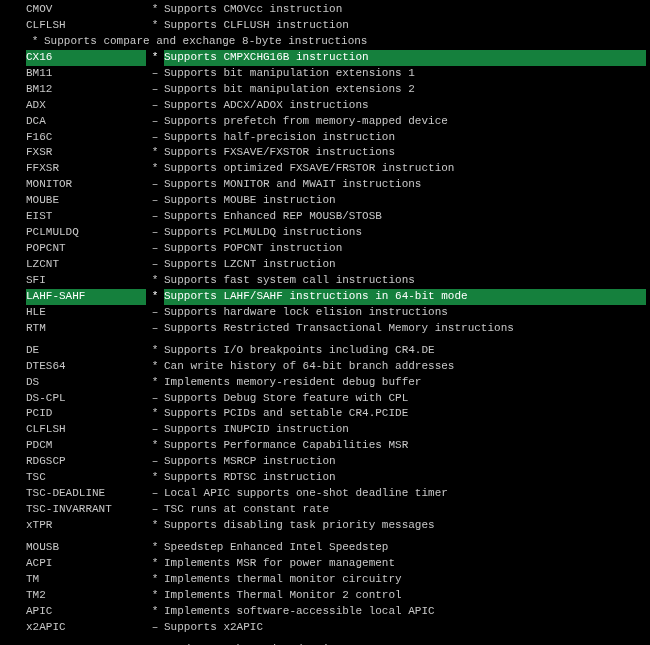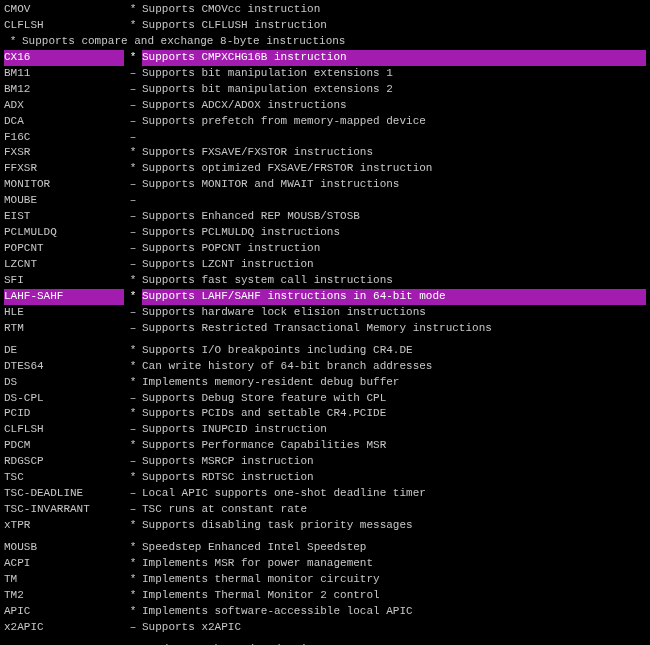--- a/index.html
+++ b/index.html
@@ -10,20 +10,21 @@
       font-size: 11px;
       line-height: 1.45;
       width: 650px;
       min-height: 645px;
       overflow: hidden;
       padding: 2px 4px;
     }
     .row {
       display: flex;
       align-items: flex-start;
+      margin-left: 22px;
     }
     .col-name {
       width: 120px;
       min-width: 120px;
       color: #c8c8c8;
     }
     .col-star {
       width: 18px;
       min-width: 18px;
       text-align: center;
@@ -31,21 +32,21 @@
     }
     .col-desc {
       flex: 1;
       color: #c8c8c8;
     }
     .row-highlighted {
       background-color: transparent;
     }
     .row-highlighted .col-name,
     .row-highlighted .col-desc {
-      background-color: #a21caf;
+      background-color: #15803d;
       color: #ffffff;
     }
     .row-highlighted .col-star {
       color: #ffffff;
     }
     .blank-row {
       height: 6px;
     }
   </style>
 </head>
@@ -88,39 +89,41 @@
         <span class="col-desc">Supports ADCX/ADOX instructions</span>
       </div>
       <div class="row">
         <span class="col-name">DCA</span>
         <span class="col-star">–</span>
         <span class="col-desc">Supports prefetch from memory-mapped device</span>
       </div>
       <div class="row">
         <span class="col-name">F16C</span>
         <span class="col-star">–</span>
+        <span class="col-desc">Supports half-precision instruction</span>
       </div>
       <div class="row">
         <span class="col-name">FXSR</span>
         <span class="col-star">*</span>
         <span class="col-desc">Supports FXSAVE/FXSTOR instructions</span>
       </div>
       <div class="row">
         <span class="col-name">FFXSR</span>
         <span class="col-star">*</span>
         <span class="col-desc">Supports optimized FXSAVE/FRSTOR instruction</span>
       </div>
       <div class="row">
         <span class="col-name">MONITOR</span>
         <span class="col-star">–</span>
         <span class="col-desc">Supports MONITOR and MWAIT instructions</span>
       </div>
       <div class="row">
         <span class="col-name">MOUBE</span>
         <span class="col-star">–</span>
+        <span class="col-desc">Supports MOUBE instruction</span>
       </div>
       <div class="row">
         <span class="col-name">EIST</span>
         <span class="col-star">–</span>
         <span class="col-desc">Supports Enhanced REP MOUSB/STOSB</span>
       </div>
       <div class="row">
         <span class="col-name">PCLMULDQ</span>
         <span class="col-star">–</span>
         <span class="col-desc">Supports PCLMULDQ instructions</span>

